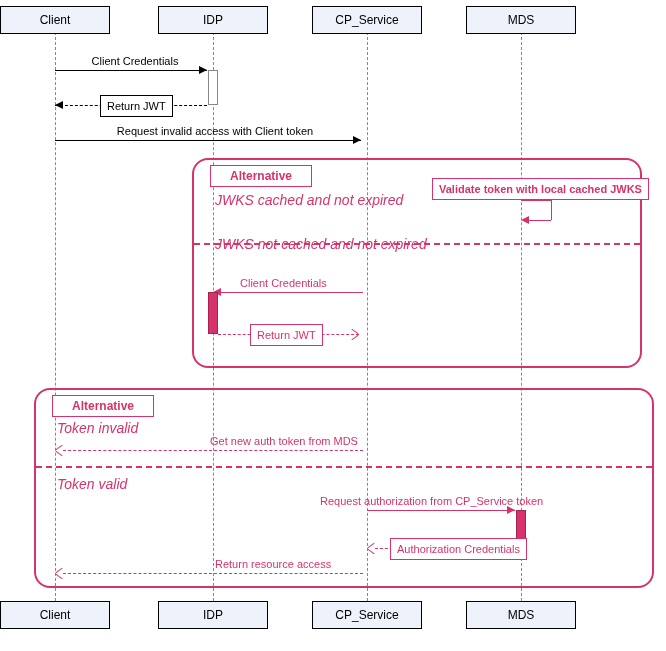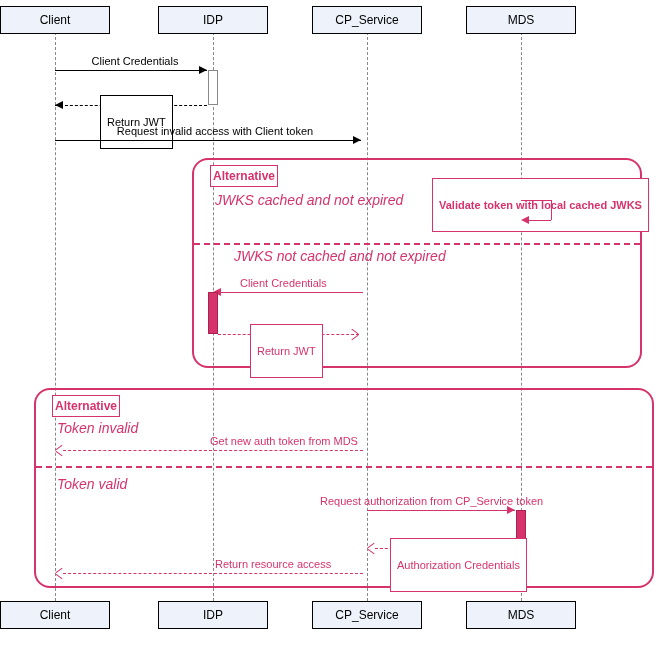--- a/index.html
+++ b/index.html
@@ -32,21 +32,21 @@
     border: 2px solid #d6336c;
     border-radius: 16px;
     box-sizing: border-box;
   }
   .alt-title {
     position: absolute;
     background: #fff;
     border: 1px solid #d6336c;
     color: #d6336c;
     font-weight: bold;
-    padding: 3px 2px;
+    padding: 3px 19px;
     font-size: 12px;
   }
   .alt-guard {
     position: absolute;
     color: #d6336c;
     font-style: italic;
     font-size: 14px;
     white-space: nowrap;
   }
   .alt-divider {
@@ -57,21 +57,21 @@
   .msg-label {
     position: absolute;
     font-size: 11px;
     white-space: nowrap;
     text-align: center;
   }
   .msg-label.red { color: #d6336c; }
   .msg-boxed {
     background: #fff;
     border: 1px solid #d6336c;
-    padding: 20px 6px;
+    padding: 4px 6px;
   }
   
   .arrow-solid {
     position: absolute;
     height: 0;
     border-top: 1px solid #000;
   }
   .arrow-solid.red { border-top-color: #d6336c; }
   .arrow-dashed {
     position: absolute;
@@ -156,21 +156,21 @@
 <div class="alt-title" style="left:210px; top:165px;">Alternative</div>
 <div class="alt-guard" style="left:215px; top:192px;">JWKS cached and not expired</div>
 
 <div class="msg-label red msg-boxed" style="left:432px; top:178px;font-weight:bold;">Validate token with local cached JWKS</div>
 <div class="arrow-solid red" style="left:521px; top:200px; width:30px;"></div>
 <div class="selfcall-v" style="left:551px; top:200px; height:20px;"></div>
 <div class="arrow-solid red" style="left:529px; top:220px; width:22px;"></div>
 <div class="head-left red" style="left:521px; top:216px;"></div>
 
 <div class="alt-divider" style="left:194px; top:243px; width:446px;"></div>
-<div class="alt-guard" style="left:215px; top:248px;margin-left:19px;">JWKS not cached and not expired</div>
+<div class="alt-guard" style="left:215px; top:236px;">JWKS not cached and not expired</div>
 
 <div class="arrow-solid red" style="left:218px; top:292px; width:145px;"></div>
 <div class="head-left red" style="left:213px; top:288px;"></div>
 <div class="msg-label red" style="left:240px; top:277px;">Client Credentials</div>
 
 <div class="activation red" style="left:208px; top:292px; height:42px;"></div>
 
 <div class="arrow-dashed red" style="left:218px; top:334px; width:141px;"></div>
 <div class="open-head-right" style="left:351px; top:334px;"></div>
 <div class="msg-label red msg-boxed" style="left:250px; top:324px;">Return JWT</div>

